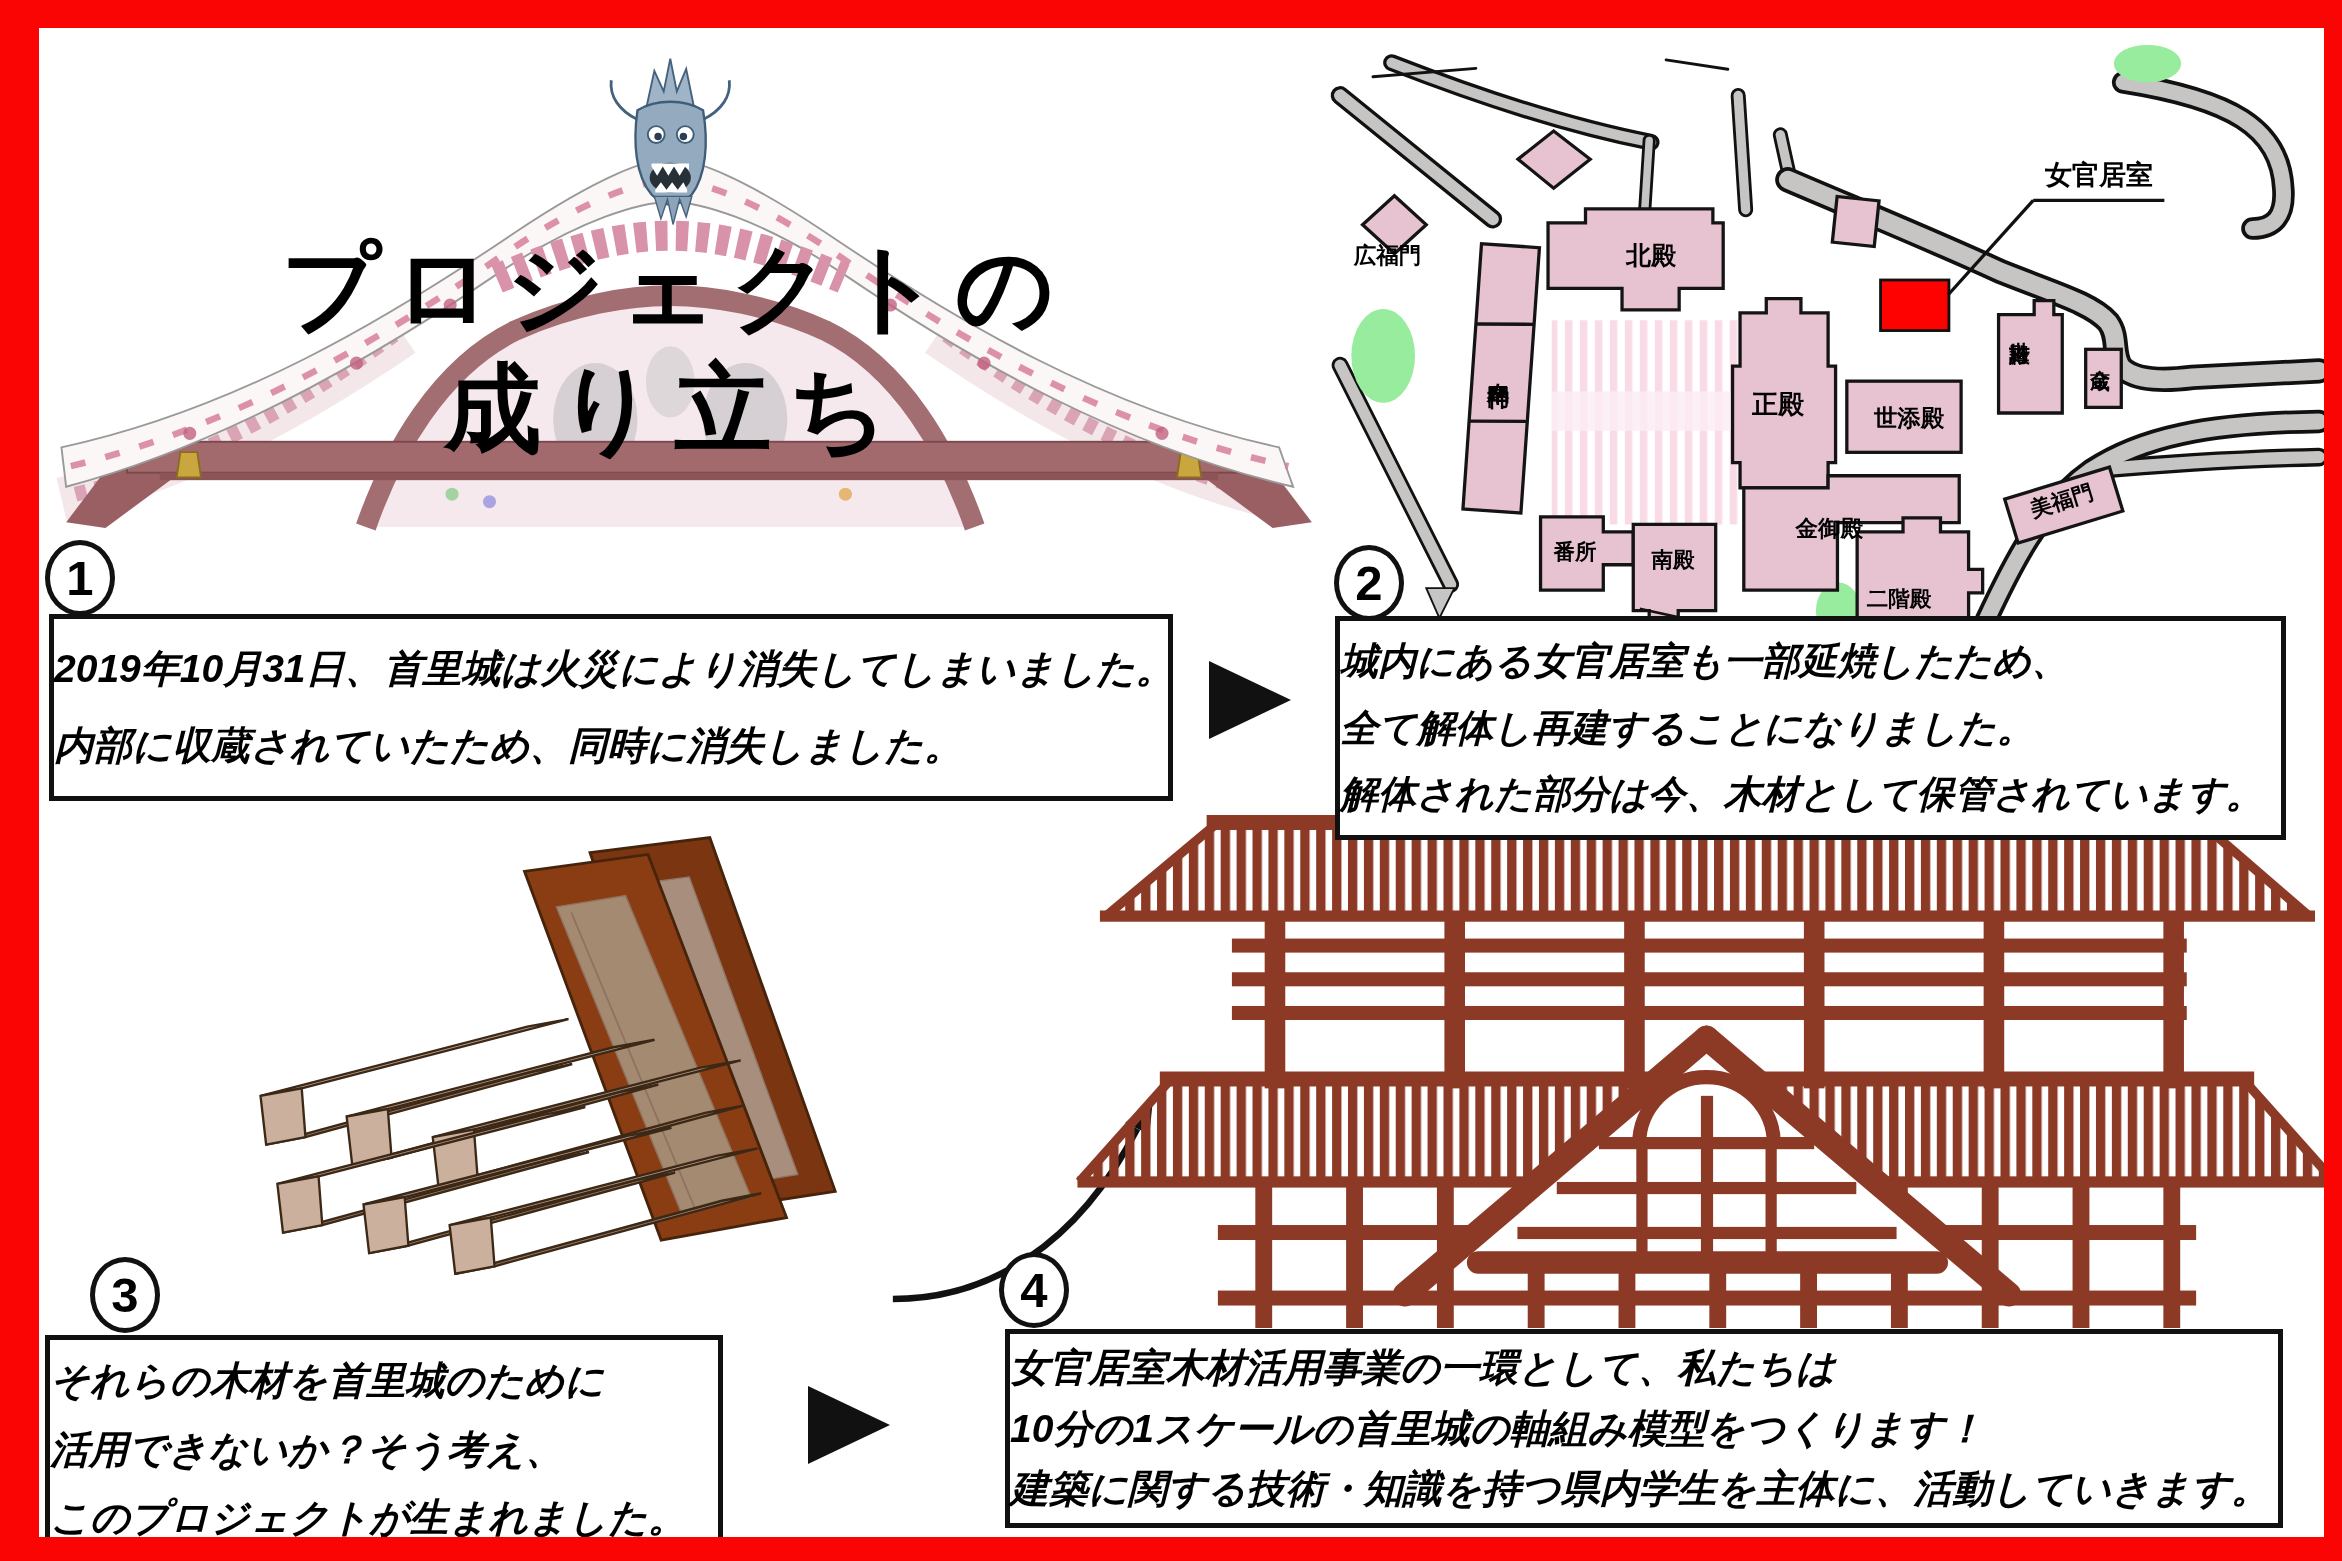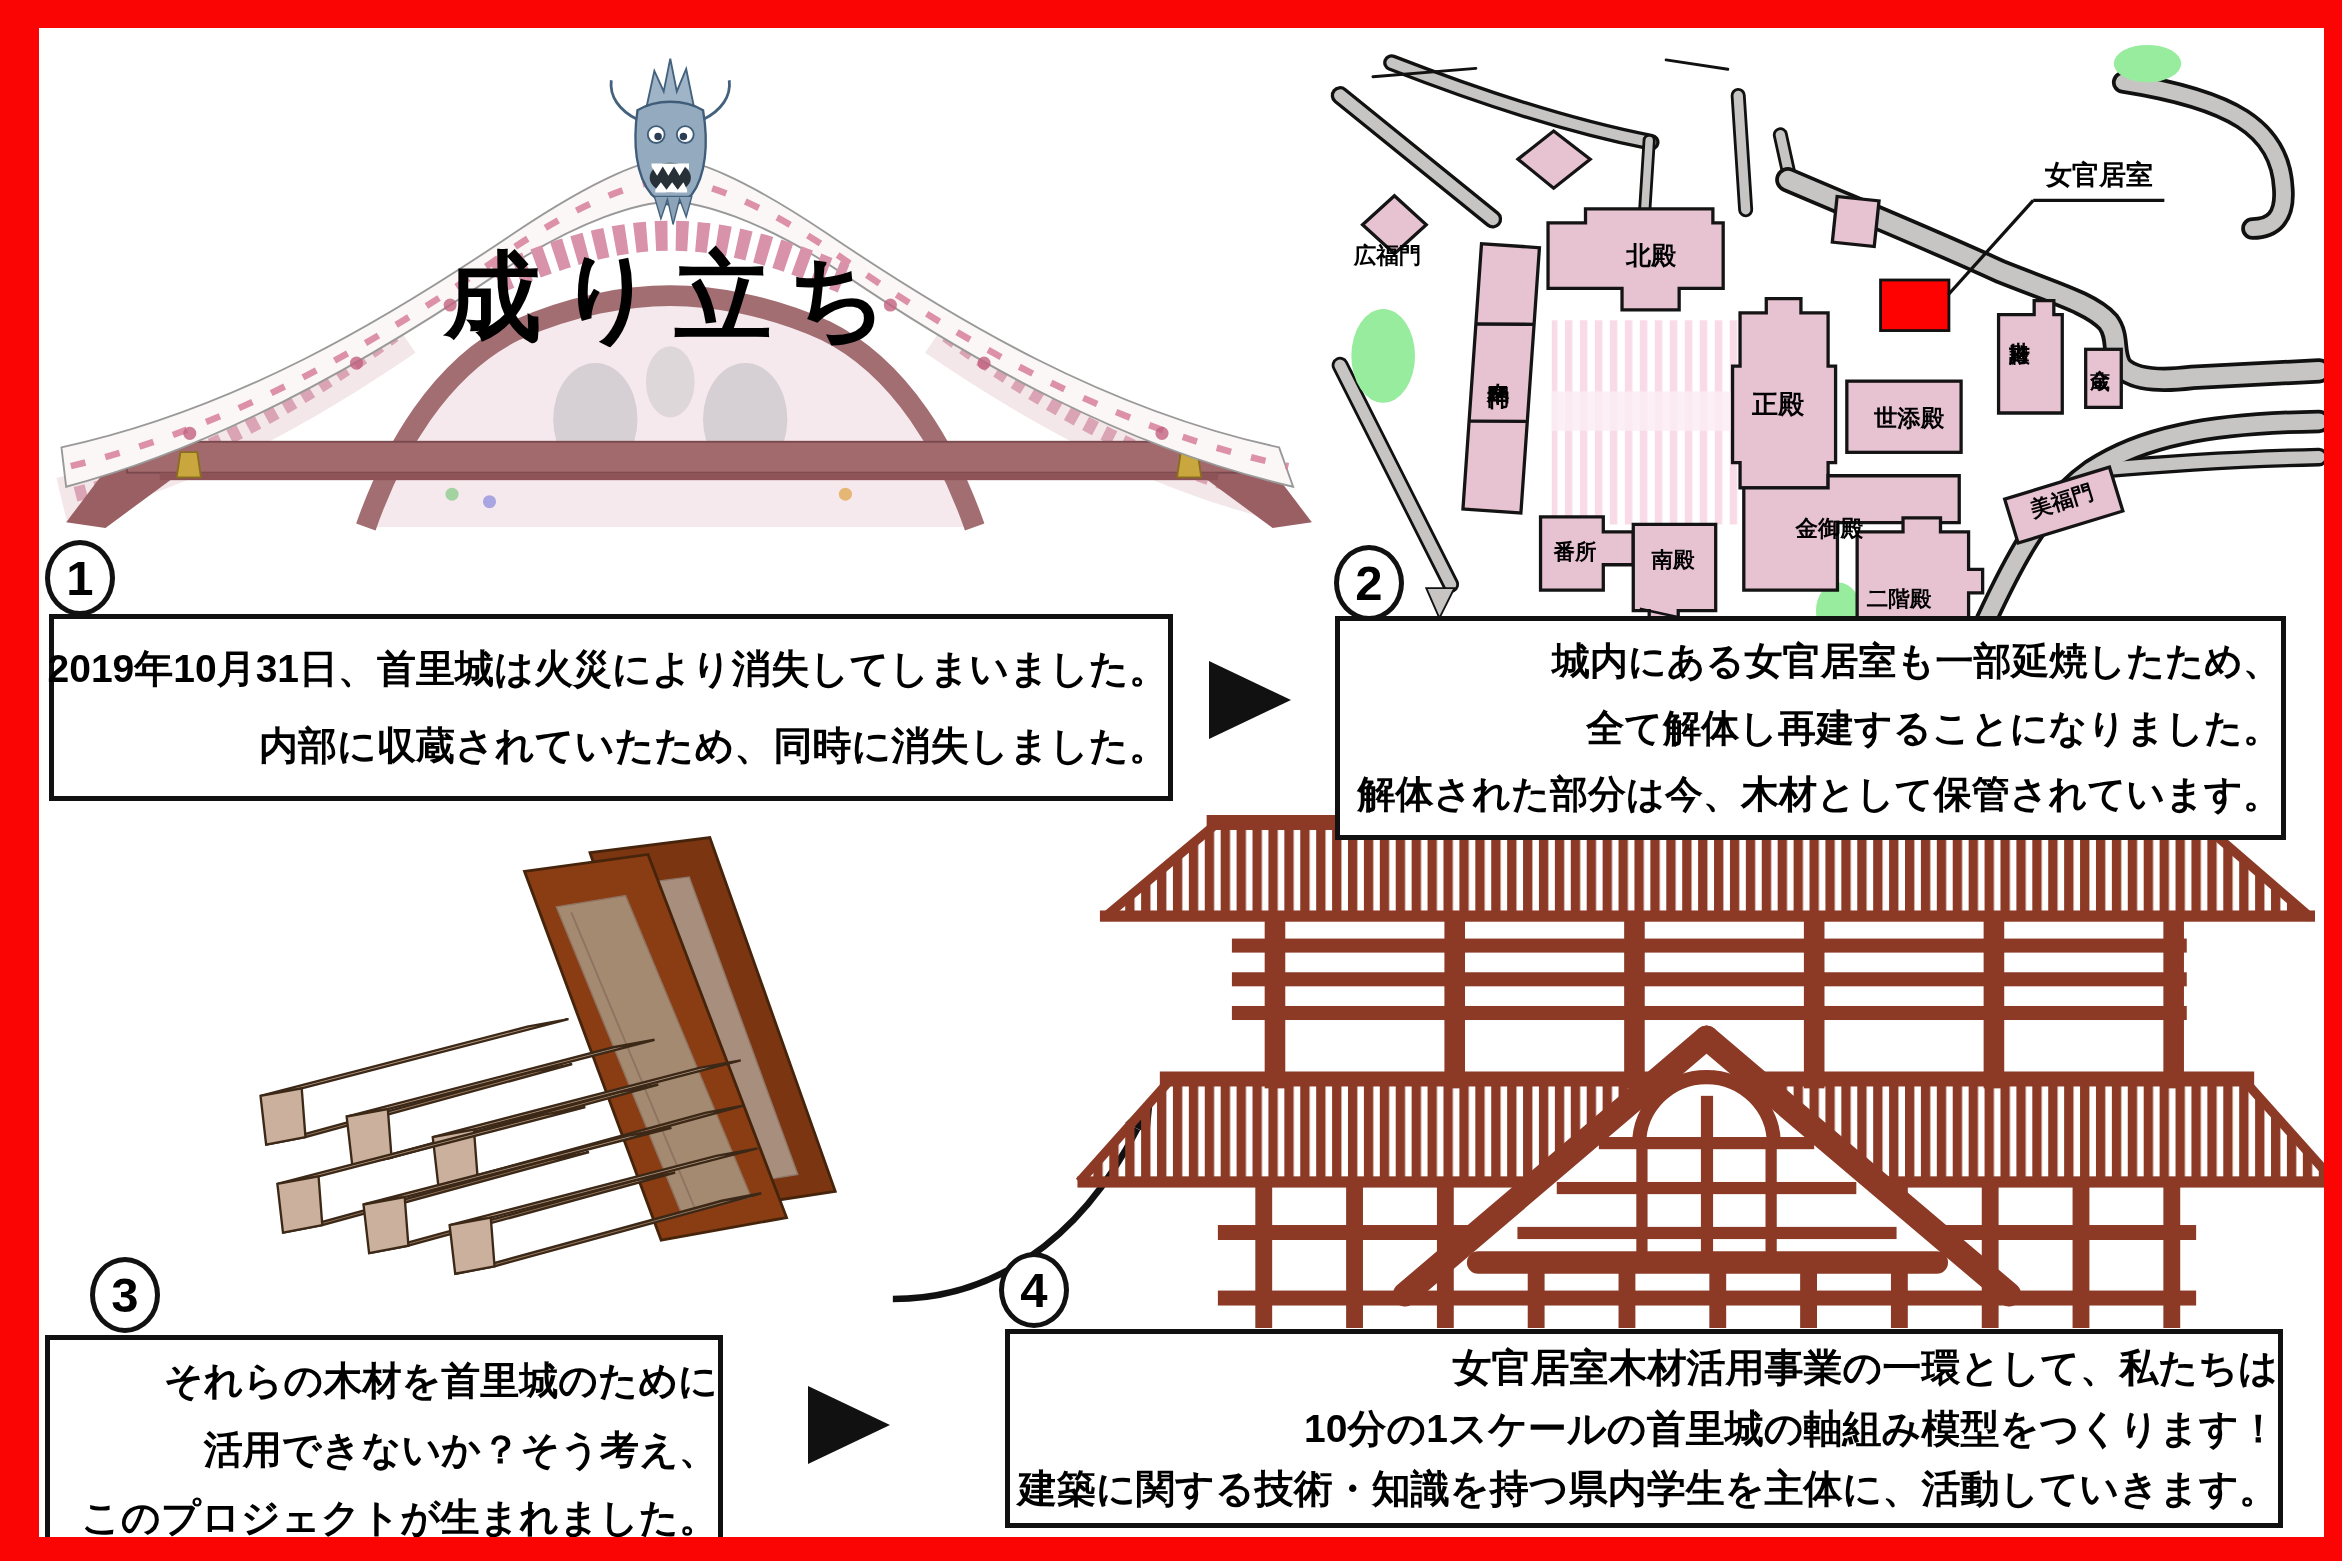--- a/index.html
+++ b/index.html
@@ -20,22 +20,22 @@
   .title .t1{font-size:97px;letter-spacing:13px;line-height:1.15;}
   .title .t2{font-size:97px;letter-spacing:17px;line-height:1.15;margin-top:9.4px;}
 
   
   .num{position:absolute;width:60px;height:66px;border:5.6px solid #111;border-radius:50%;
        background:#fff;display:flex;align-items:center;justify-content:center;
        font-size:49px;font-weight:bold;z-index:10;}
 
   
   .box{position:absolute;background:#fff;border:5.6px solid #111;box-sizing:border-box;
-       display:flex;flex-direction:column;justify-content:space-evenly;align-items:flex-end;
-       text-align:center;font-weight:bold;color:#000;z-index:9;}
+       display:flex;flex-direction:column;justify-content:space-evenly;align-items:flex-start;
+       text-align:center;font-weight:bold;color:#000;z-index:9;font-style:italic;}
   .box div{white-space:nowrap;}
   #box1{left:49px;top:614px;width:1124px;height:187px;font-size:39px;}
   #box2{left:1335px;top:616px;width:951px;height:224px;font-size:38px;}
   #box3{left:45px;top:1335px;width:678px;height:229px;font-size:39px;}
   #box4{left:1005px;top:1329px;width:1278px;height:199px;font-size:39px;}
 
   
   .tri{position:absolute;width:0;height:0;border-top:39px solid transparent;
        border-bottom:39px solid transparent;border-left:82px solid #111;z-index:10;}
 
@@ -95,20 +95,21 @@
       <circle cx="652" cy="88" r="4" fill="#2b3d55"></circle>
       <circle cx="679" cy="88" r="4" fill="#2b3d55"></circle>
       <ellipse cx="665" cy="132" rx="22" ry="16" fill="#273036"></ellipse>
       <polygon points="645,120 651,130 657,120 663,130 669,120 675,130 681,120 685,124 685,117 645,117" fill="#ffffff"></polygon>
       <polygon points="649,145 655,137 661,145 667,137 673,145 679,137 683,145 683,148 649,148" fill="#ffffff"></polygon>
       <polygon points="648,152 655,176 662,155 668,182 675,155 682,174 688,152" fill="#8ca3b8" stroke="#44627e" stroke-width="1.5"></polygon>
     </g>
   </svg>
 
   <div class="title">
+    <div class="t1">プロジェクトの</div>
     <div class="t2">成り立ち</div>
   </div>
 
   <div class="map">
     <svg width="979" height="562" viewBox="0 0 1045 600">
       <defs>
         <pattern id="courtStripe" width="16" height="16" patternUnits="userSpaceOnUse">
           <rect width="8" height="16" fill="#f9dbe7"></rect>
         </pattern>
       </defs>

